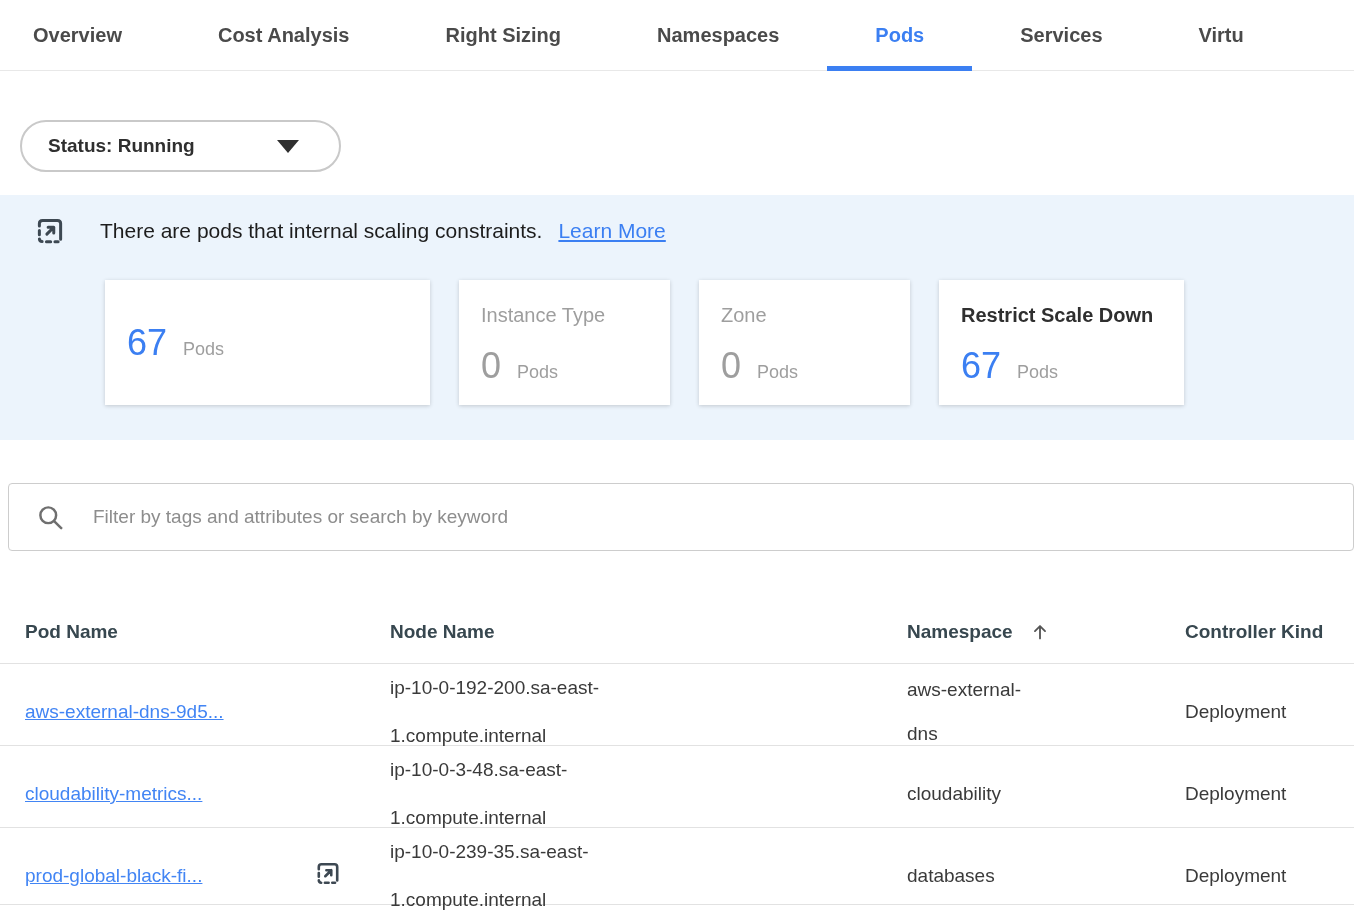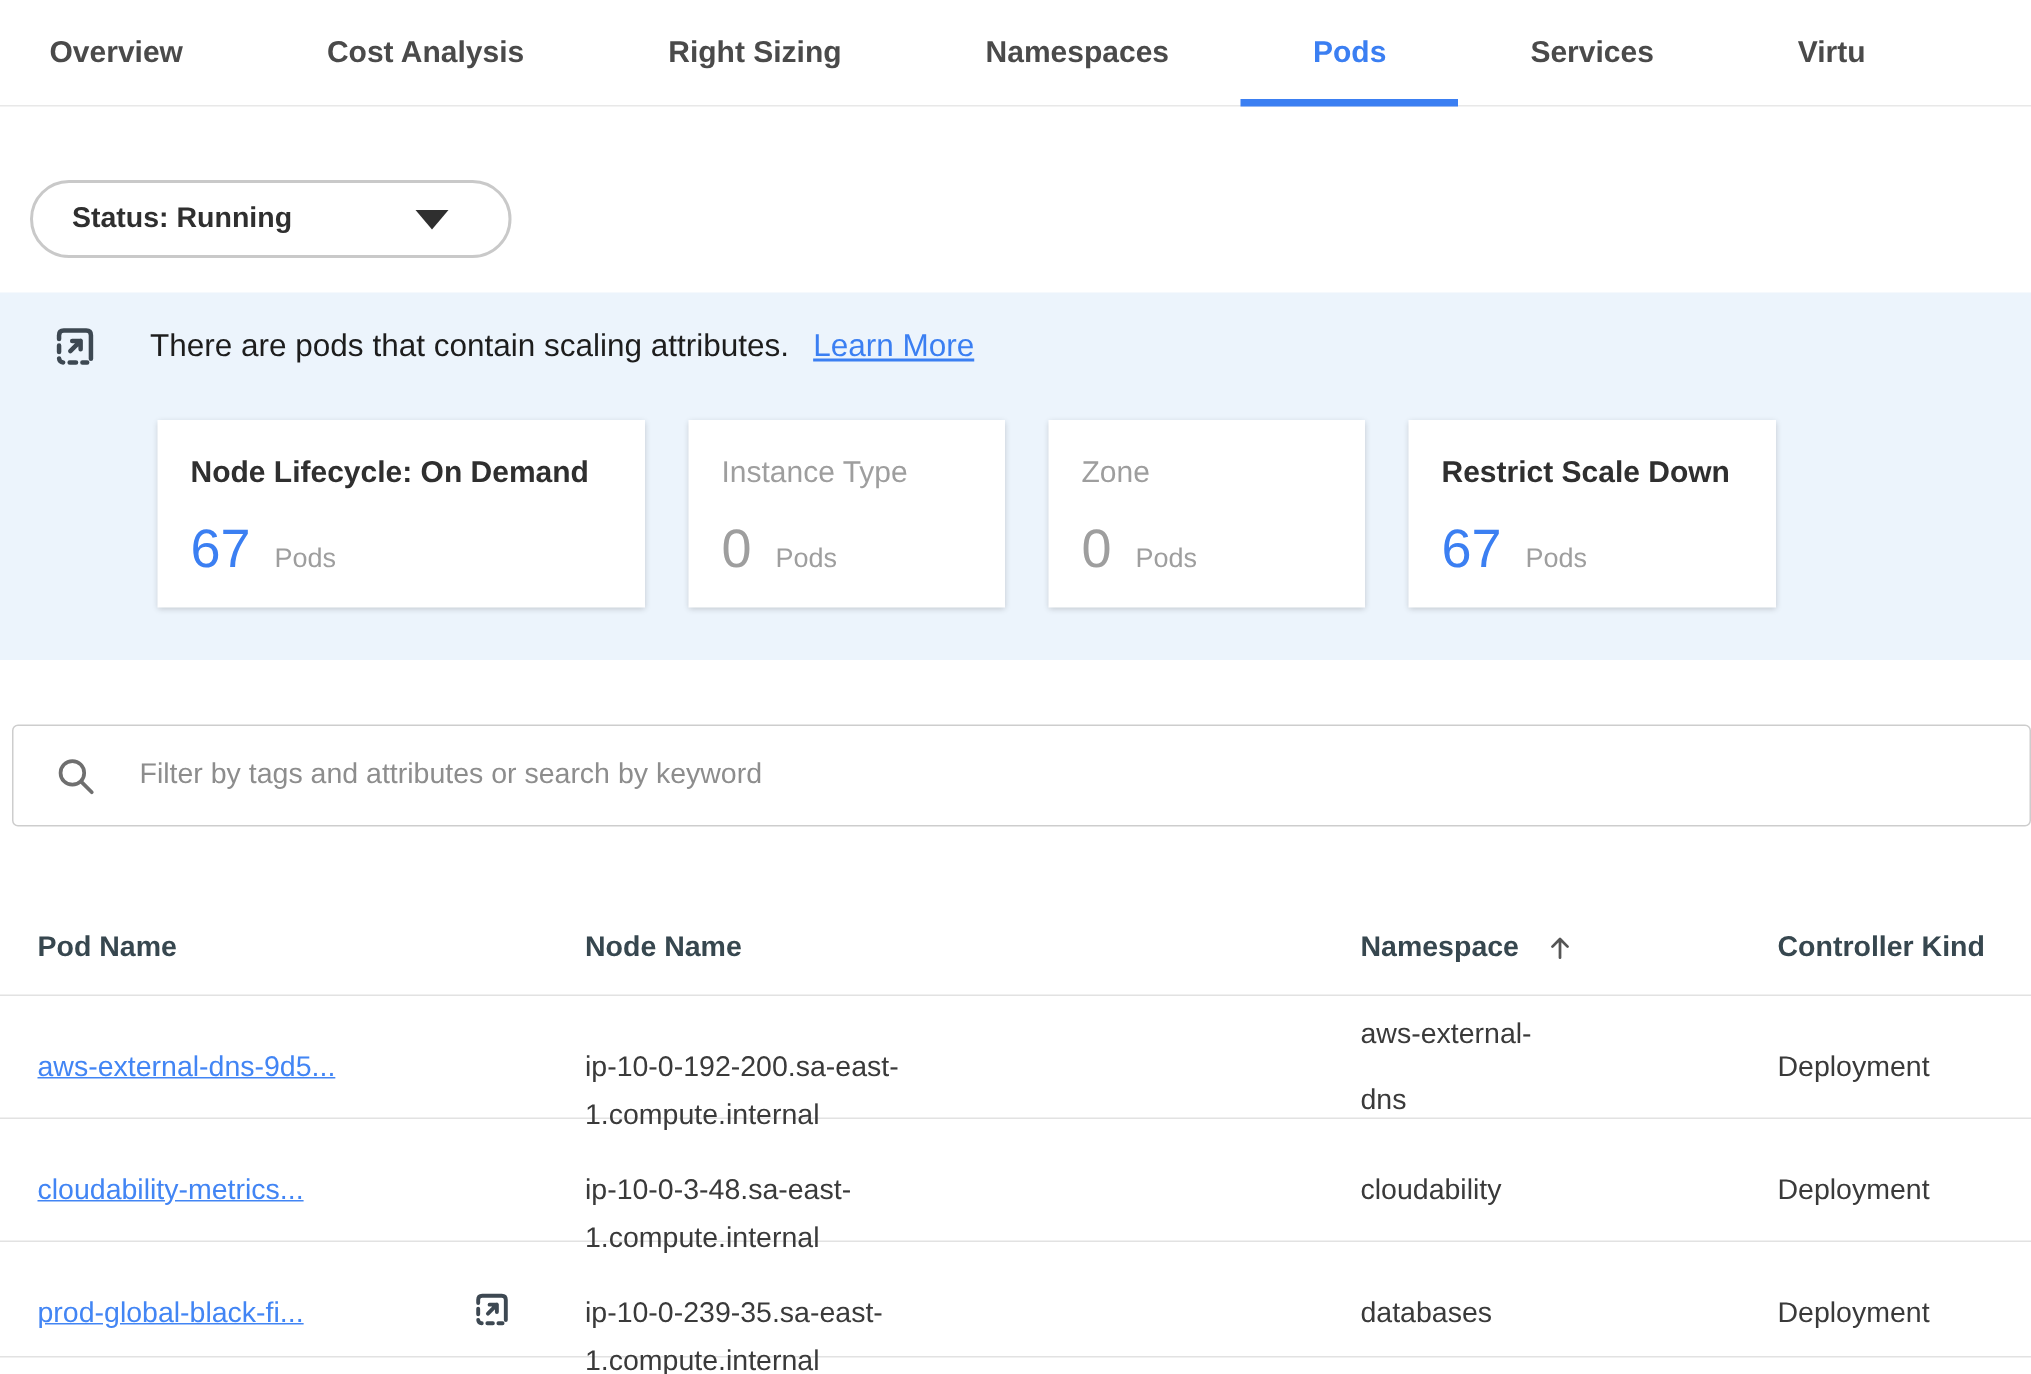--- a/index.html
+++ b/index.html
@@ -106,21 +106,21 @@
   .th { display:flex; align-items:center; cursor:pointer; }
   .sort-arrow { margin-left:16px; display:flex; align-items:center; }
   .trow {
     font-size:19px; color:#3a3a3a;
     border-bottom:1px solid #e2e2e2;
   }
   .trow.h82 { height:82px; } .trow.h77 { height:77px; }
   .pod-cell { position:relative; display:flex; align-items:center; }
   .pod-link { color:#4285f4; text-decoration:underline; cursor:pointer; }
   .row-flag { position:absolute; left:290px; top:50%; transform:translateY(-50%); }
-  .cell-node { max-width:270px; line-height:32px;margin-top:32px; }
+  .cell-node { max-width:270px; line-height:48px; }
   .cell-ns { max-width:135px; line-height:44px; }
 </style>
 </head>
 <body>
 
 <svg width="0" height="0" style="position:absolute">
   <defs>
     <g id="scale-icon">
       <path d="M3.5 8 V6 Q3.5 3.5 6 3.5 H18 Q20.5 3.5 20.5 6 V18.5" fill="none" stroke="#3d4852" stroke-width="2.4" stroke-linecap="round"></path>
       <path d="M3.5 11.5 V18 Q3.5 20.5 6 20.5 H18.5" fill="none" stroke="#3d4852" stroke-width="2.4" stroke-linecap="round" stroke-dasharray="3.4 3.4"></path>
@@ -144,27 +144,26 @@
 <div class="status-pill">
   <span>Status: Running</span>
   <span class="caret-down"></span>
 </div>
 
 <section class="banner">
   <div class="banner-head">
     <svg width="30" height="30" viewBox="0 0 24 24">
       <use href="#scale-icon"></use>
     </svg>
-    <span class="banner-msg">There are pods that contain scaling attributes.</span>
+    <span class="banner-msg">There are pods that internal scaling constraints.</span>
     <a class="banner-link">Learn More</a>
   </div>
 
   <div class="cards">
     <div class="card w1">
-      <div class="card-title">Node Lifecycle: On Demand</div>
       <div class="card-value-row">
         <span class="card-value">67</span>
         <span class="card-unit">Pods</span>
       </div>
     </div>
     <div class="card w2 inactive">
       <div class="card-title">Instance Type</div>
       <div class="card-value-row">
         <span class="card-value">0</span>
         <span class="card-unit">Pods</span>

